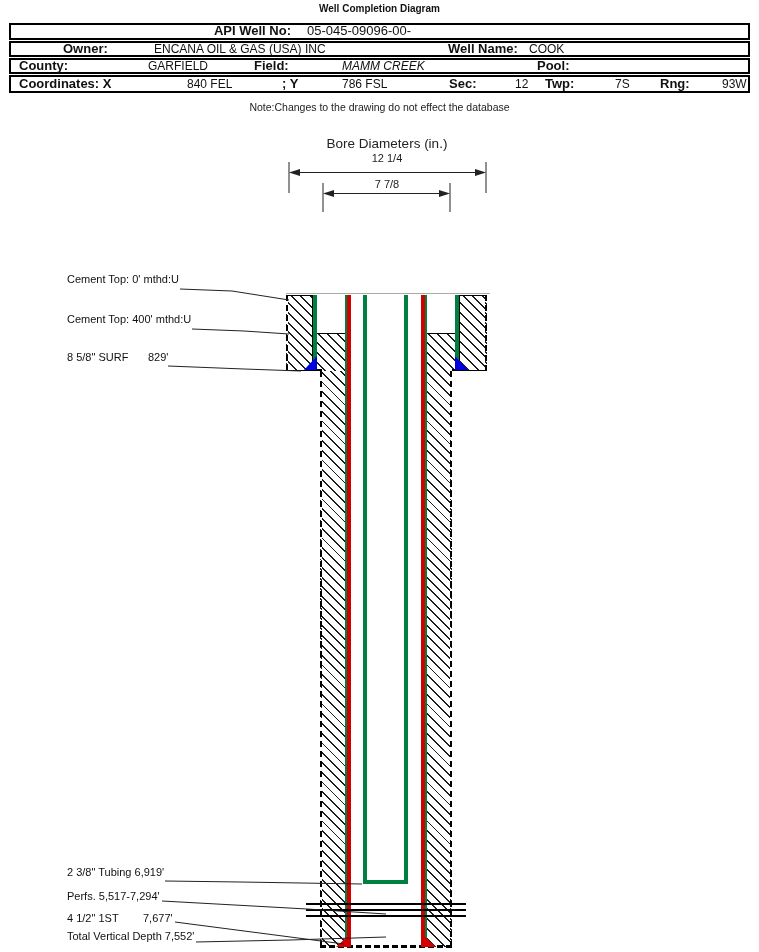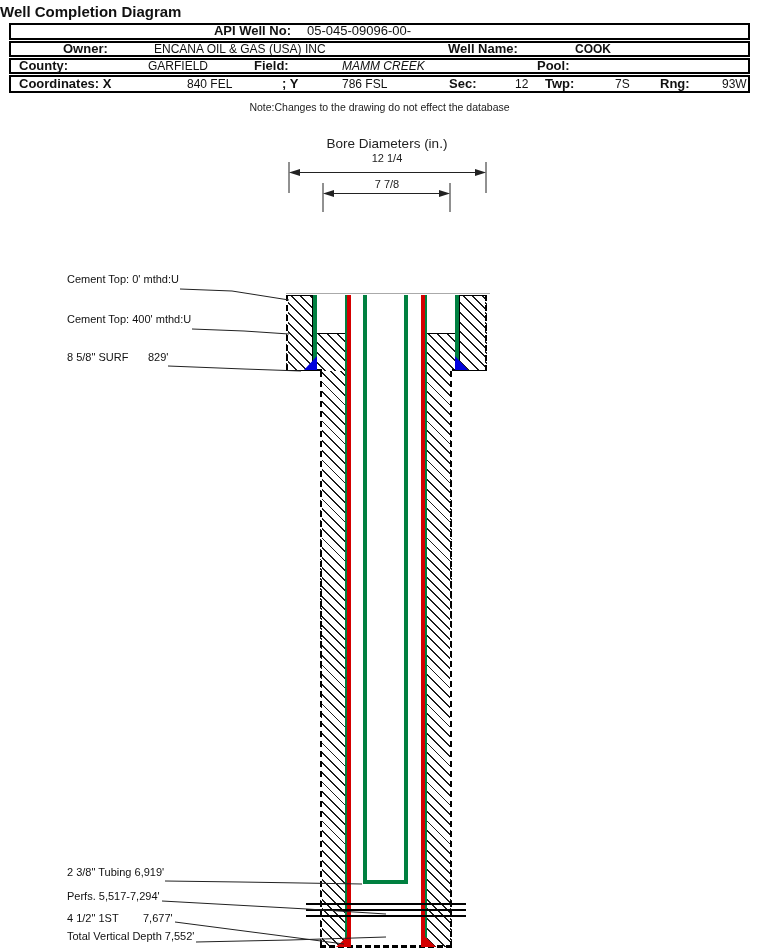--- a/index.html
+++ b/index.html
@@ -1,20 +1,20 @@
 <!DOCTYPE html>
 <html style="--casing-green: #008040; --casing-red: #d40000; --shoe-blue: #0000dd;"><head>
 <meta charset="utf-8">
 <style>
   html,body{margin:0;padding:0;background:#fff;}
   #canvas{position:relative;width:759px;height:952px;background:#fff;overflow:hidden;
           font-family:"Liberation Sans",sans-serif;color:#111;}
   .abs{position:absolute;}
   
-  #title{left:0;right:0;top:3px;font-size:15px;font-weight:bold;}
+  #title{left:0;right:0;top:3px;text-align:center;font-size:10px;font-weight:bold;}
   .hrow{left:9px;width:737px;border:2px solid #000;background:#fff;}
   .hrow span{position:absolute;white-space:nowrap;top:0;}
   .hlabel{font-weight:bold;font-size:13px;}
   .hval{font-size:12px;}
   #note{left:0;right:0;top:101px;text-align:center;font-size:10.5px;color:#222;}
   
   #bd-title{left:287px;width:200px;top:136px;text-align:center;font-size:13.5px;color:#222;}
   .dimlabel{font-size:11px;color:#222;text-align:center;}
   
   .hatch{background-color:#fff;background-image:repeating-linear-gradient(45deg,
@@ -39,21 +39,21 @@
 
   <div class="abs hrow" style="top:23px;height:13px;">
     <span class="hlabel" style="left:100px;width:180px;text-align:right;top:-2px;">API Well No:</span>
     <span class="hval" style="left:296px;font-size:13px;top:-2px;">05-045-09096-00-</span>
   </div>
 
   <div class="abs hrow" style="top:41px;height:12px;">
     <span class="hlabel" style="left:24px;top:-2px;margin-left:28px;">Owner:</span>
     <span class="hval" style="left:143px;top:-1px;">ENCANA OIL &amp; GAS (USA) INC</span>
     <span class="hlabel" style="left:429px;top:-2px;margin-left:8px;">Well Name:</span>
-    <span class="hval" style="left:564px;top:-1px;font-weight:bold;">COOK</span>
+    <span class="hval" style="left:518px;top:-1px;">COOK</span>
   </div>
 
   <div class="abs hrow" style="top:58px;height:12px;">
     <span class="hlabel" style="left:8px;top:-2px;">County:</span>
     <span class="hval" style="left:137px;top:-1px;">GARFIELD</span>
     <span class="hlabel" style="left:243px;top:-2px;">Field:</span>
     <span class="hval" style="left:331px;top:-1px;font-style:italic;">MAMM CREEK</span>
     <span class="hlabel" style="left:494px;top:-2px;padding-left:32px;">Pool:</span>
     <span class="hval" style="left:560px;top:-1px;"></span>
   </div>

